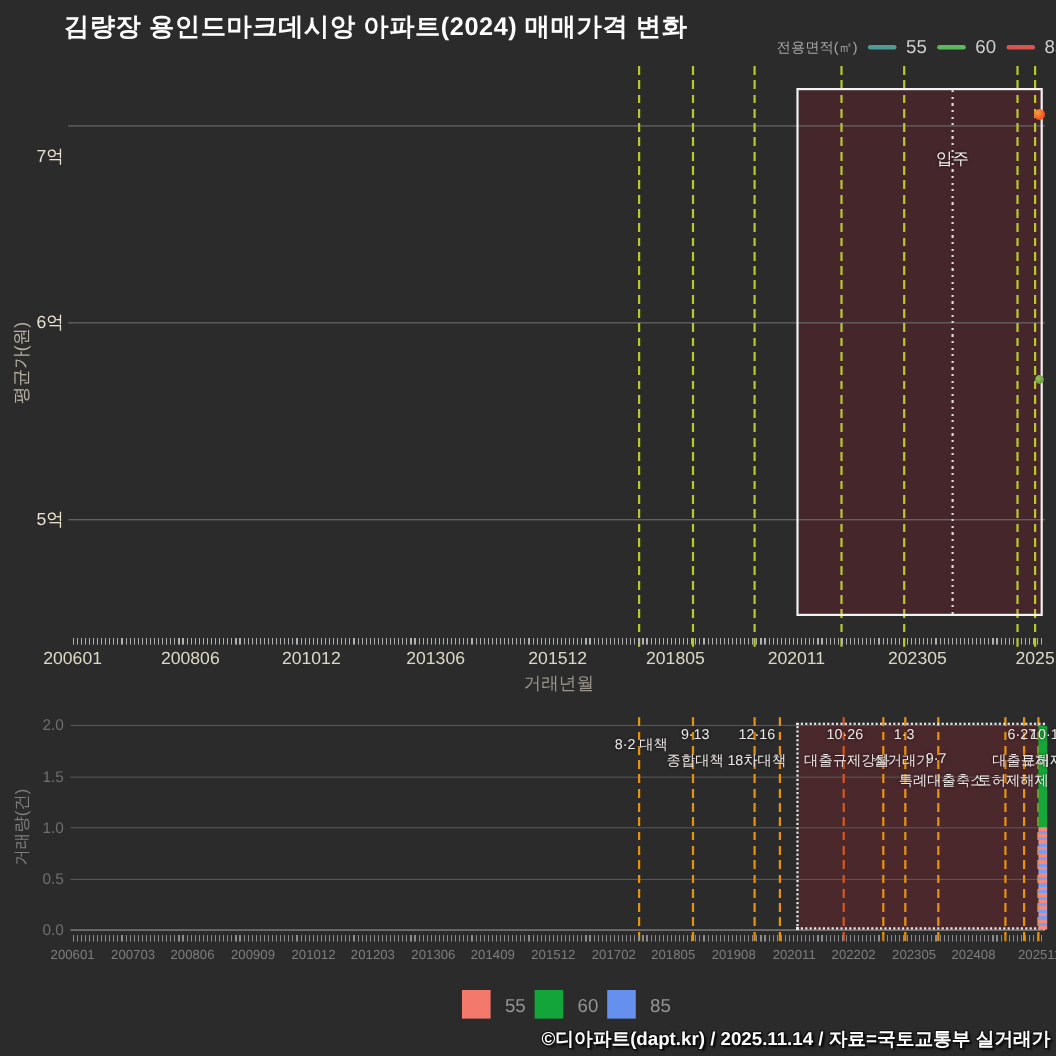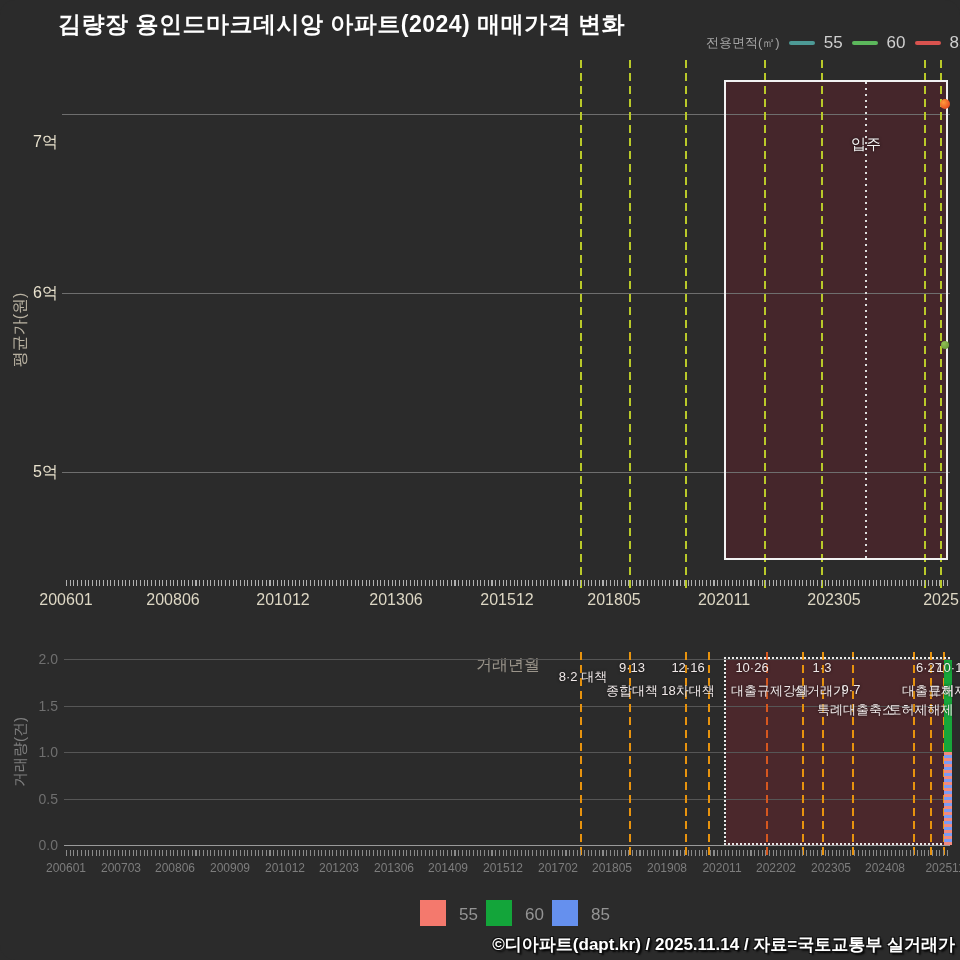--- a/index.html
+++ b/index.html
@@ -25,21 +25,21 @@
   .vl-red{background:repeating-linear-gradient(180deg,#d6571f 0 8px,transparent 8px 13px);}
   .vl-white{background:repeating-linear-gradient(180deg,#dddddd 0 2px,transparent 2px 6px);}
   .boxfill{background:#45262b;}
   .boxline-solid{border:2px solid #f2f2f2;background:transparent;}
   .boxline-dot{border:2px dotted #e8e8e8;background:transparent;}
   .tickstrip{height:6px;background:repeating-linear-gradient(90deg,#b0b0b0 0 1px,transparent 1px 3.7px);}
   .tickstrip.bot{background:repeating-linear-gradient(90deg,#8a8a8a 0 1px,transparent 1px 3.7px);}
   .xt{transform:translateX(-50%);white-space:nowrap;}
   .xt.top{color:#ddd7c4;font-size:16px;}
   .xt.bot{color:#7d7d7d;font-size:12px;}
-  .xaxis-title{color:#9a948a;font-size:16px;transform:translateX(-50%);margin-top:44px;}
+  .xaxis-title{color:#9a948a;font-size:16px;transform:translateX(-50%);}
   .evt{color:#f0e9e9;font-size:13px;transform:translateX(-50%);white-space:nowrap;
        text-shadow:0 0 3px rgba(0,0,0,.7);}
   .movein{color:#f2f2f2;font-size:15px;transform:translateX(-50%);text-shadow:0 0 3px rgba(0,0,0,.8);}
   .dot{border-radius:50%;}
   
   .sq{width:26px;height:26px;}
   .flab{color:#949494;font-size:17px;}
   .credit{right:5px;top:933px;font-size:17px;font-weight:bold;color:#ffffff;white-space:nowrap;
           text-shadow:-1px -1px 0 #111,1px -1px 0 #111,-1px 1px 0 #111,2px 2px 2px #000;}
 </style>
@@ -135,21 +135,21 @@
     <div class="abs boxline-dot" style="left:724px;top:657px;width:222px;height:184px;"></div>
 
     <div class="abs" style="left:944px;top:660px;width:8px;height:92px;background:#17a63a;"></div>
     <div class="abs" style="left:944px;top:752px;width:8px;height:93px;background:repeating-linear-gradient(180deg,#f28a7e 0 3px,#7b9cf5 3px 6px);"></div>
 
     <span class="abs evt" style="left:583px;top:668px;">8·2 대책</span>
     <span class="abs evt" style="left:632px;top:660px;">9·13</span>
     <span class="abs evt" style="left:632px;top:682px;">종합대책</span>
     <span class="abs evt" style="left:688px;top:660px;">12·16</span>
     <span class="abs evt" style="left:688px;top:682px;">18차대책</span>
-    <span class="abs evt" style="left:752px;top:660px;text-align:right;">10·26</span>
+    <span class="abs evt" style="left:768px;top:660px;text-align:right;">10·26</span>
     <span class="abs evt" style="left:770px;top:682px;">대출규제강화</span>
     <span class="abs evt" style="left:822px;top:660px;">1·3</span>
     <span class="abs evt" style="left:820px;top:682px;">실거래가</span>
     <span class="abs evt" style="left:851px;top:682px;">9·7</span>
     <span class="abs evt" style="left:856px;top:701px;">특례대출축소</span>
     <span class="abs evt" style="left:929px;top:660px;">6·27</span>
     <span class="abs evt" style="left:928px;top:682px;">대출규제</span>
     <span class="abs evt" style="left:953px;top:660px;">10·15</span>
     <span class="abs evt" style="left:948px;top:682px;">토허제</span>
     <span class="abs evt" style="left:921px;top:701px;">토허제해제</span>

